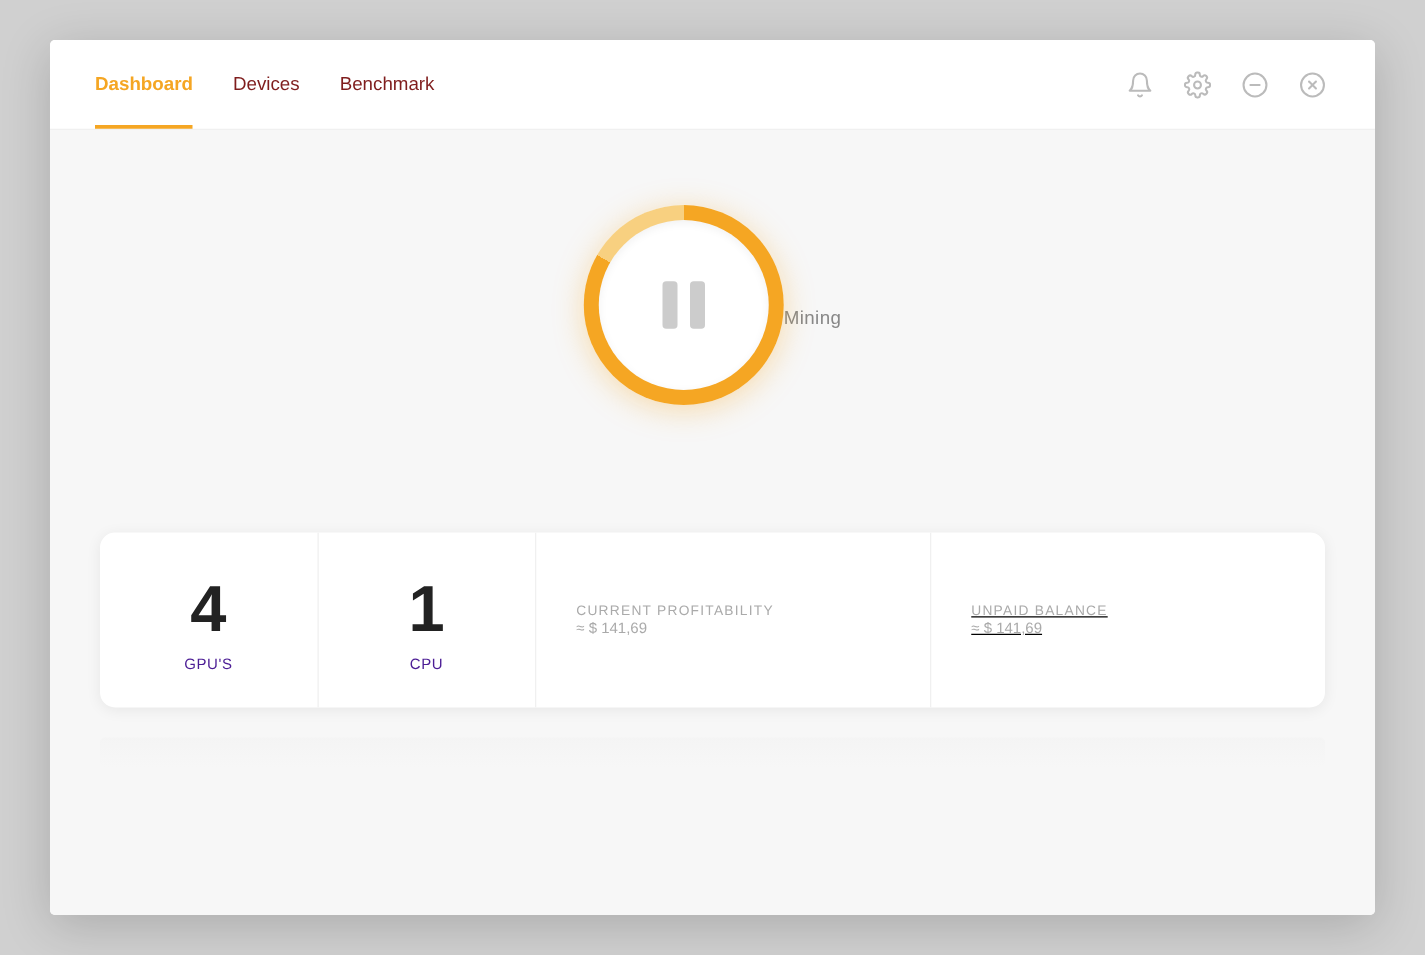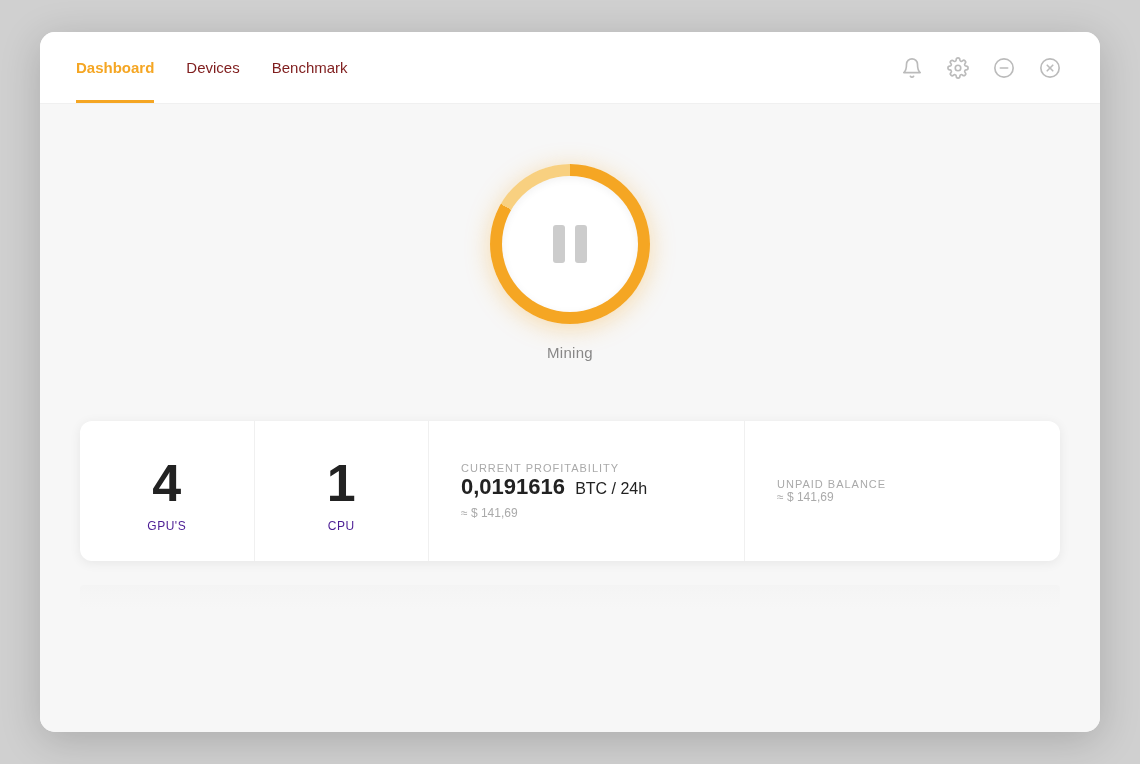--- a/index.html
+++ b/index.html
@@ -10,21 +10,21 @@
       align-items: center;
       justify-content: center;
       min-height: 100vh;
       font-family: 'Segoe UI', Arial, sans-serif;
     }
 
     .window {
       width: 1060px;
       min-height: 700px;
       background: #f7f7f7;
-      border-radius: 15px;
+      border-radius: 4px;
       box-shadow: 0 8px 40px rgba(0,0,0,0.18);
       overflow: hidden;
       display: flex;
       flex-direction: column;
     }
 
     
     .header {
       display: flex;
       align-items: center;
@@ -90,23 +90,23 @@
       display: flex;
       flex-direction: column;
       align-items: center;
       padding: 60px 40px 40px;
       background: #f7f7f7;
     }
 
     
     .mining-section {
       display: flex;
-      flex-direction: column;
-      align-items: center;
-      margin-bottom: 60px;
+      flex-direction: row;
+      align-items: center;
+      margin-bottom: 82px;
     }
 
     .pause-btn-wrapper {
       position: relative;
       width: 160px;
       height: 160px;
       margin-bottom: 20px;
     }
 
     .pause-ring {
@@ -200,20 +200,21 @@
       padding: 28px 32px;
       display: flex;
       flex-direction: column;
       align-items: flex-start;
       justify-content: center;
       border-right: 1px solid #f0f0f0;
     }
 
     .stat-card-wide:last-child {
       border-right: none;
+      text-decoration: underline;
     }
 
     .stat-title {
       font-size: 11px;
       color: #aaa;
       letter-spacing: 1px;
       text-transform: uppercase;
     }
 
     .stat-main-value {
@@ -317,24 +318,20 @@
         <div class="stat-label">GPU'S</div>
       </div>
 
       <div class="stat-card">
         <div class="stat-value">1</div>
         <div class="stat-label">CPU</div>
       </div>
 
       <div class="stat-card-wide">
         <div class="stat-title">CURRENT PROFITABILITY</div>
-        <div class="stat-main-value">
-          <span style="margin-right: 4px;">0,0191616</span>
-          <span class="stat-unit">BTC / 24h</span>
-        </div>
         <div class="stat-approx">≈ $ 141,69</div>
       </div>
 
       <div class="stat-card-wide">
         <div class="stat-title">UNPAID BALANCE</div>
         <div class="stat-approx">≈ $ 141,69</div>
       </div>
     </div>
 
     <div class="bottom-hint"></div>

